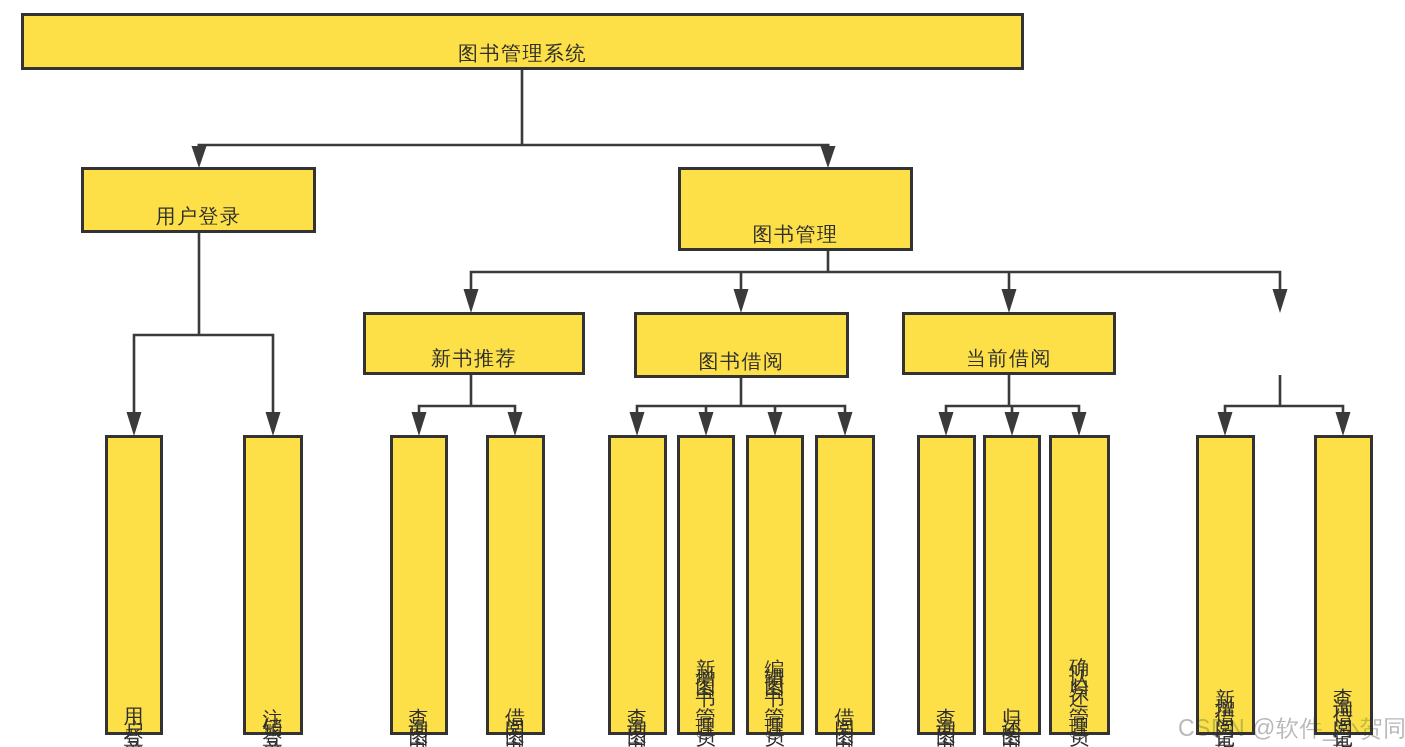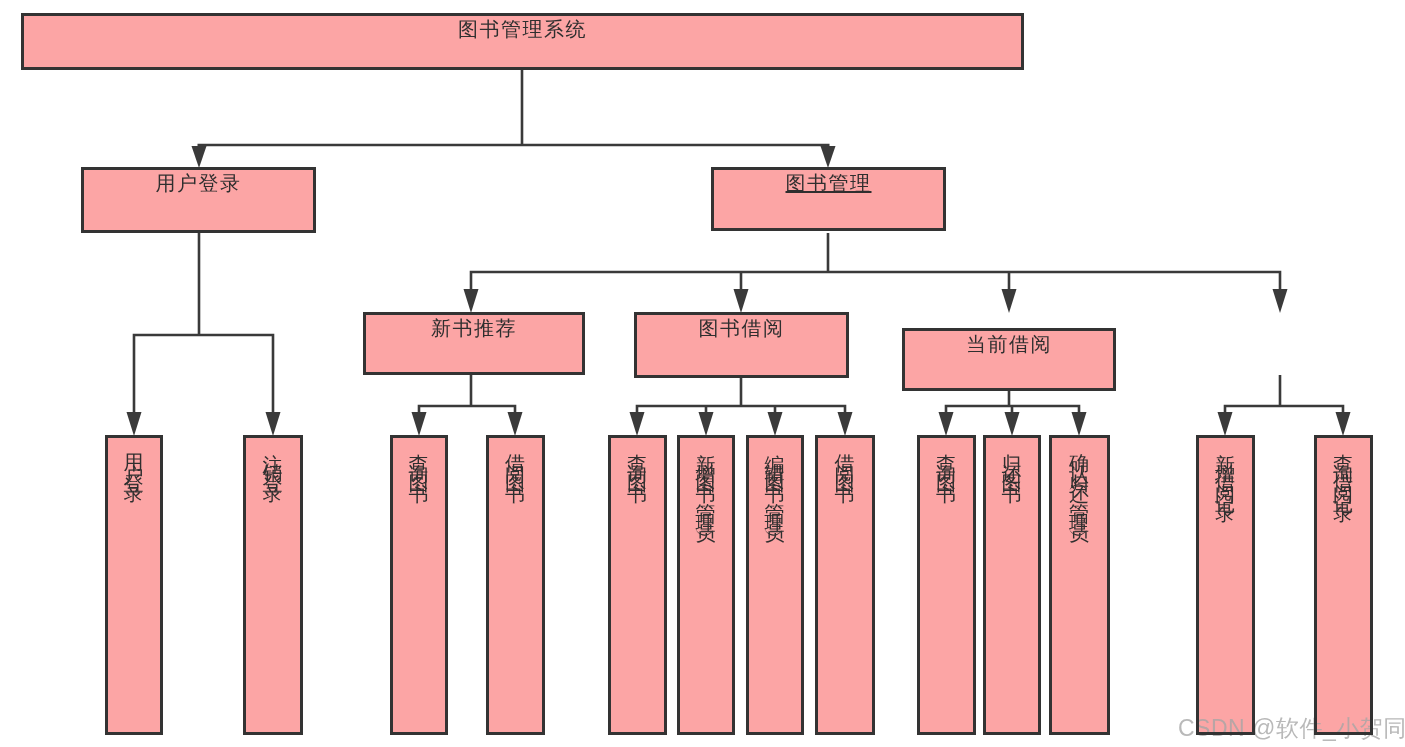--- a/index.html
+++ b/index.html
@@ -2,22 +2,22 @@
 <html><head>
 <meta charset="utf-8">
 <style>
   html,body { margin:0; padding:0; background:#ffffff; }
   .canvas {
     position:relative; width:1405px; height:747px; background:#ffffff;
     font-family:"Liberation Sans","DejaVu Sans",sans-serif; overflow:hidden;
   }
   .wires { position:absolute; left:0; top:0; width:1405px; height:747px; pointer-events:none; }
   .box {
-    position:absolute; box-sizing:border-box; border:3px solid #333333; background:#fca5a5;
-    display:flex; align-items:flex-start; justify-content:center; color:#2f2f2f; z-index:2;
+    position:absolute; box-sizing:border-box; border:3px solid #333333; background:#fde047;
+    display:flex; align-items:flex-end; justify-content:center; color:#2f2f2f; z-index:2;
   }
   .hlabel { font-size:20px; letter-spacing:1.5px; white-space:nowrap; }
   .leaf span.vlabel {
     writing-mode:vertical-rl; text-orientation:mixed;
     font-size:20px; letter-spacing:10px; line-height:1; white-space:nowrap;
   }
   .watermark {
     position:absolute; left:1178px; top:713px; z-index:6;
     font-size:23px; color:#b9b9b9; letter-spacing:0.5px; white-space:nowrap;
     mix-blend-mode:darken;
@@ -68,31 +68,31 @@
     </g>
   </svg>
 
   <div class="box" style="left:21px; top:13px; width:1003px; height:57px;">
     <span class="hlabel">图书管理系统</span>
   </div>
 
   <div class="box" style="left:81px; top:167px; width:235px; height:66px;">
     <span class="hlabel">用户登录</span>
   </div>
-  <div class="box" style="left:711px; top:167px; width:235px; height:64px;text-decoration:underline;">
+  <div class="box" style="left:678px; top:167px; width:235px; height:84px;">
     <span class="hlabel">图书管理</span>
   </div>
 
   <div class="box" style="left:363px; top:312px; width:222px; height:63px;">
     <span class="hlabel">新书推荐</span>
   </div>
   <div class="box" style="left:634px; top:312px; width:215px; height:66px;">
     <span class="hlabel">图书借阅</span>
   </div>
-  <div class="box" style="left:902px; top:328px; width:214px; height:63px;">
+  <div class="box" style="left:902px; top:312px; width:214px; height:63px;">
     <span class="hlabel">当前借阅</span>
   </div>
 
   <div class="box leaf" style="left:105px; top:435px; width:58px; height:300px;">
     <span class="vlabel">用户登录</span>
   </div>
   <div class="box leaf" style="left:243px; top:435px; width:60px; height:300px;">
     <span class="vlabel">注销登录</span>
   </div>
 

